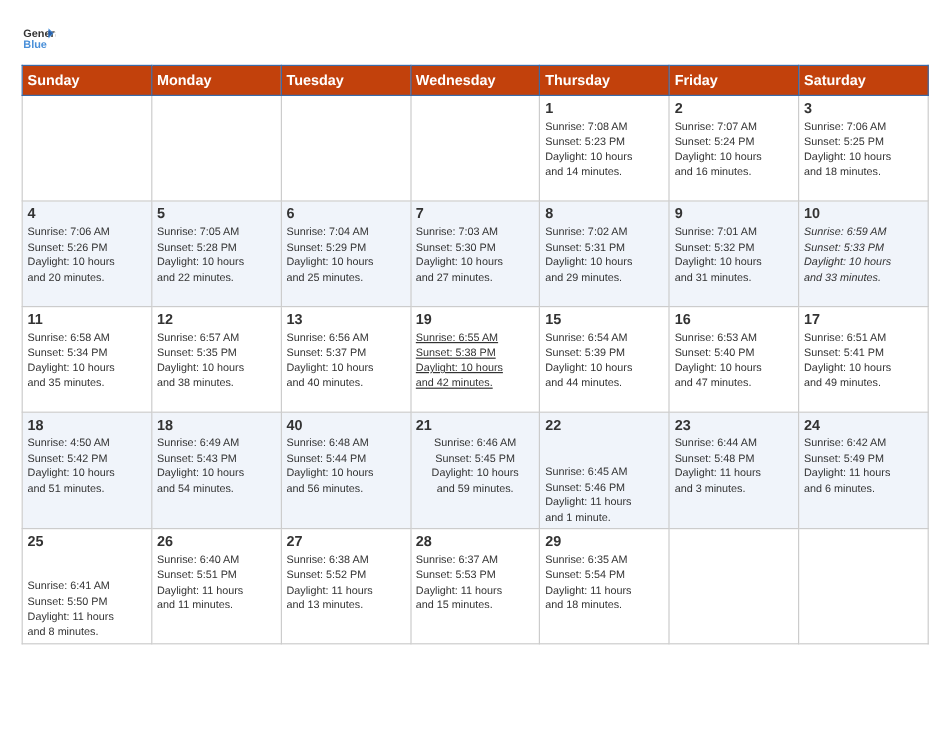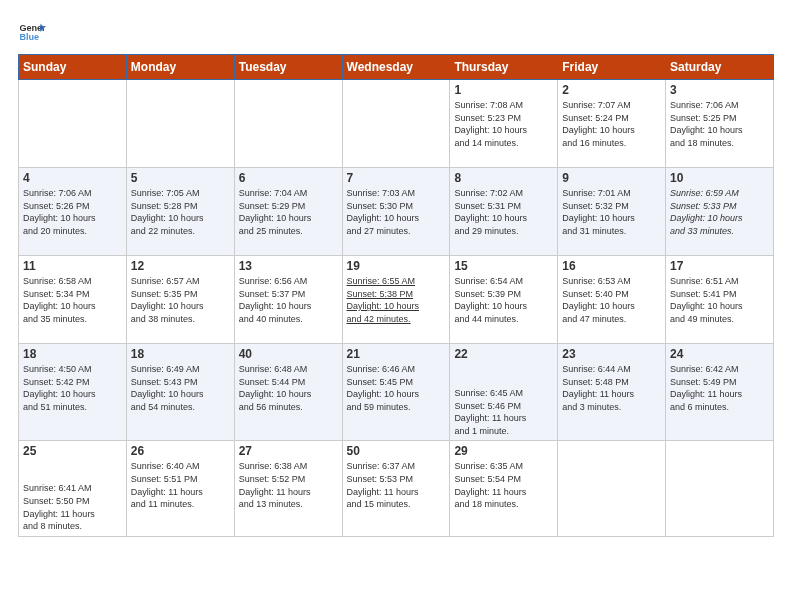--- a/index.html
+++ b/index.html
@@ -269,21 +269,21 @@
           </td>
           <td>
             <span class="day-num">40</span>
             <div class="day-info" style="white-space: pre-line;">Sunrise: 6:48 AM
 Sunset: 5:44 PM
 Daylight: 10 hours
 and 56 minutes.</div>
           </td>
           <td>
             <span class="day-num">21</span>
-            <div class="day-info" style="white-space: pre-line;">Sunrise: 6:46 AM
+            <div class="day-info" style="white-space: pre-line; text-align: center;">Sunrise: 6:46 AM
 Sunset: 5:45 PM
 Daylight: 10 hours
 and 59 minutes.</div>
           </td>
           <td>
             <span class="day-num">22</span>
             <div class="day-info" style="white-space: pre-line; margin-top: 26px;">Sunrise: 6:45 AM
 Sunset: 5:46 PM
 Daylight: 11 hours
 and 1 minute.</div>
@@ -319,21 +319,21 @@
 and 11 minutes.</div>
           </td>
           <td>
             <span class="day-num">27</span>
             <div class="day-info" style="white-space: pre-line;">Sunrise: 6:38 AM
 Sunset: 5:52 PM
 Daylight: 11 hours
 and 13 minutes.</div>
           </td>
           <td>
-            <span class="day-num">50</span>
+            <span class="day-num">28</span>
             <div class="day-info" style="white-space: pre-line;">Sunrise: 6:37 AM
 Sunset: 5:53 PM
 Daylight: 11 hours
 and 15 minutes.</div>
           </td>
           <td>
             <span class="day-num">29</span>
             <div class="day-info" style="white-space: pre-line;">Sunrise: 6:35 AM
 Sunset: 5:54 PM
 Daylight: 11 hours

